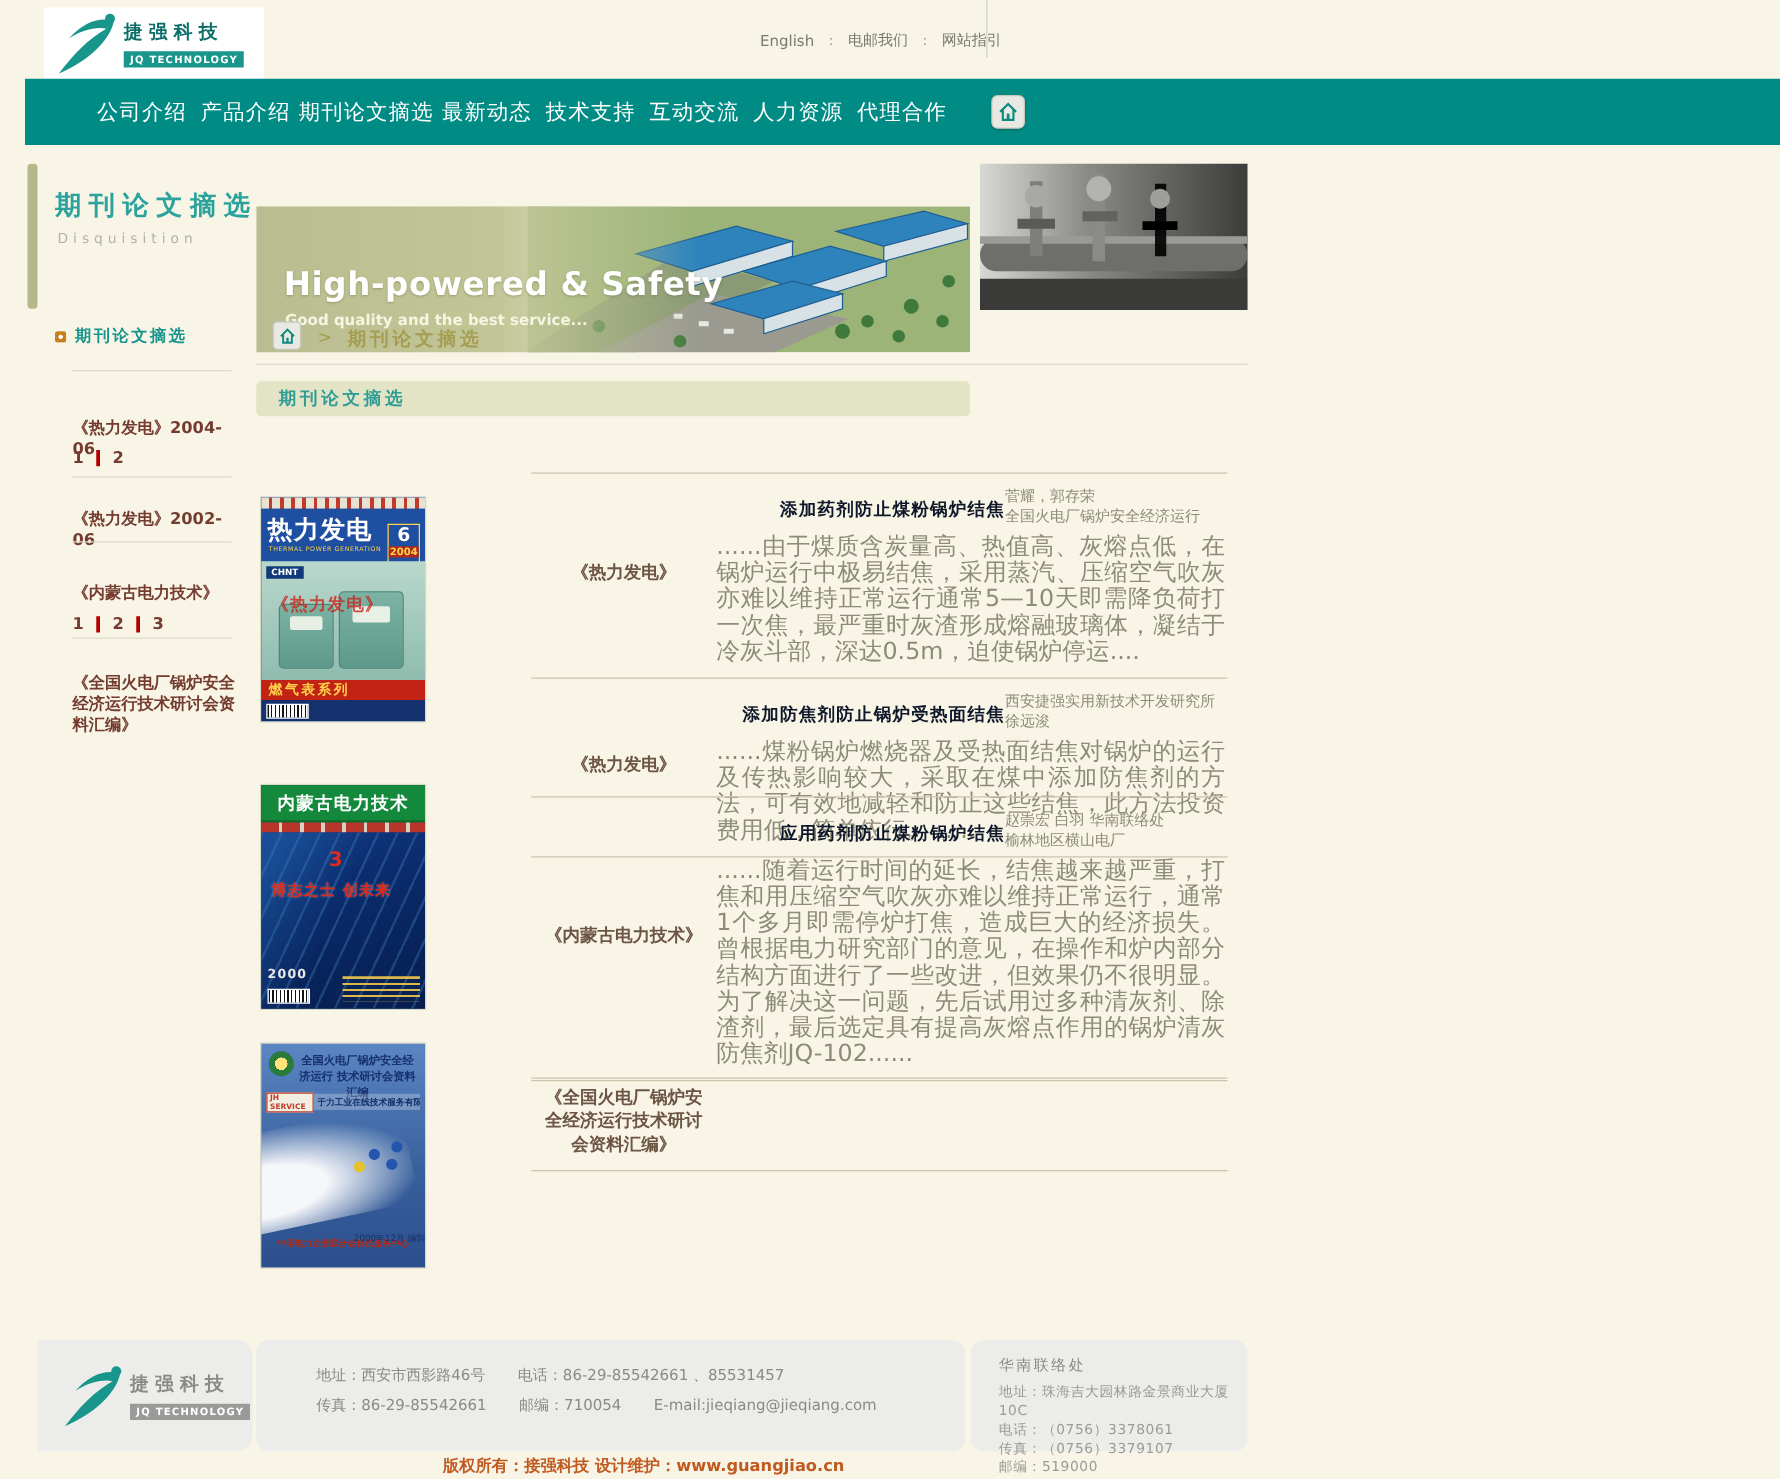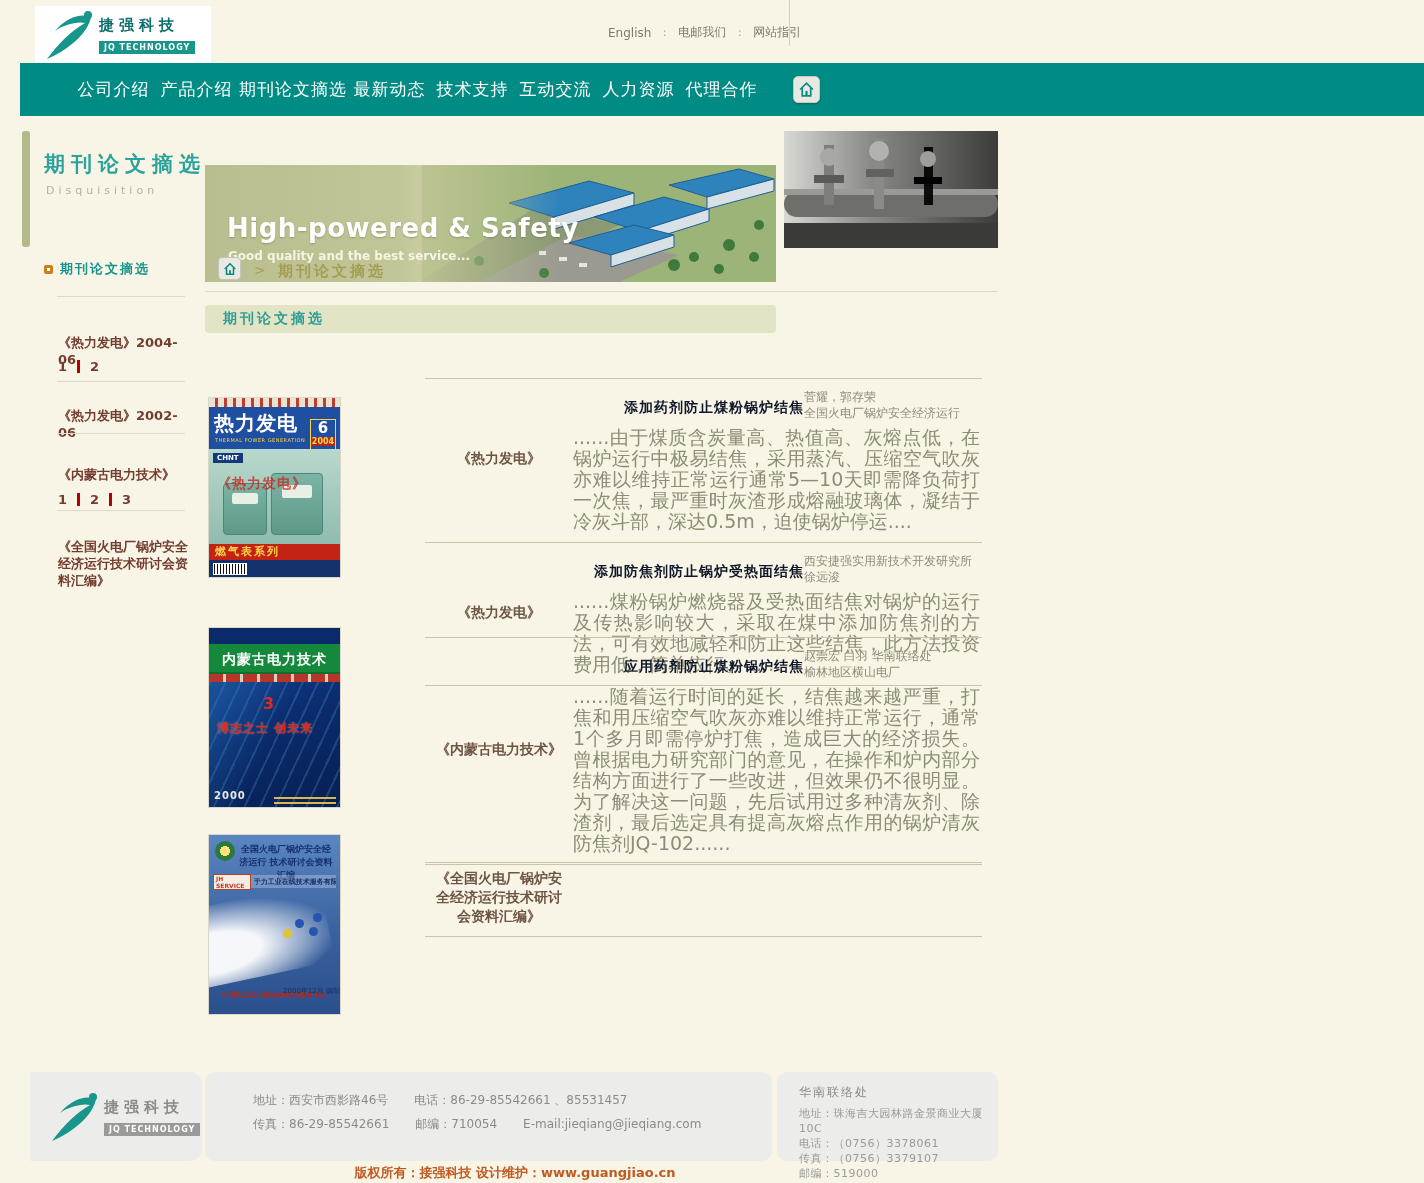--- a/index.html
+++ b/index.html
@@ -90,21 +90,21 @@
   .c1-brand { position:absolute; left:4px; top:4px; background:#123a7a; color:#ffffff; font-size:7px; font-weight:bold; padding:1px 4px; }
   .c1-overlay { position:absolute; left:8px; top:26px; color:rgba(200,40,30,0.8); font-size:14px; font-weight:bold; letter-spacing:1px; }
   .meter { position:absolute; border-radius:4px; background:linear-gradient(180deg,#7cb3a4,#5d998a); border:1px solid #4c857a; }
   .meter::after { content:""; position:absolute; left:20%; top:18%; width:60%; height:22%; background:#e8efe5; border-radius:2px; }
   .m1 { left:14px; top:34px; width:44px; height:52px; }
   .m2 { left:62px; top:24px; width:52px; height:62px; }
   .c1-strip { height:16px; background:#c22315; color:#ffd24a; font-size:11px; font-weight:bold; letter-spacing:2px; padding-left:6px; line-height:16px; }
   .c1-bottom { height:17px; background:#15316e; position:relative; }
   .barcode { position:absolute; left:4px; bottom:2px; width:34px; height:12px; background:repeating-linear-gradient(90deg,#111 0 1px,#fff 1px 3px); border:1px solid #fff; }
   .cv2 { top:628px; background:#0a2a6a; }
-  .c2-head { height:30px; background:#14893c; color:#ffffff; font-size:14px; font-weight:bold; letter-spacing:1px; text-align:center; line-height:30px; border-bottom:2px solid #0d6e2e;margin-top:16px; }
+  .c2-head { height:30px; background:#14893c; color:#ffffff; font-size:14px; font-weight:bold; letter-spacing:1px; text-align:center; line-height:30px; border-bottom:2px solid #0d6e2e; }
   .c2-redline { height:8px; background:repeating-linear-gradient(90deg,#b8352a 0 14px,#d8d0c0 14px 17px); }
   .c2-body { position:relative; height:141px; background:linear-gradient(160deg,#123a86 0%,#0a2a6a 40%,#071e4e 100%); }
   .c2-circuit { position:absolute; inset:0; background:
       linear-gradient(115deg, rgba(40,120,190,0.35) 10%, rgba(10,30,80,0) 45%),
       repeating-linear-gradient(115deg, rgba(90,160,220,0.25) 0 2px, rgba(0,0,0,0) 2px 14px); }
   .c2-slogan { position:absolute; left:8px; top:38px; color:#d92c1e; font-size:12px; font-weight:bold; letter-spacing:1px; text-shadow:0 0 2px rgba(255,255,255,0.35); }
   .c2-issue { position:absolute; left:54px; top:12px; color:#d92c1e; font-size:16px; font-weight:bold; }
   .c2-year { position:absolute; left:5px; bottom:22px; color:#e8e8e8; font-size:10px; font-weight:bold; letter-spacing:1px; }
   .bc2 { left:5px; bottom:4px; }
   .c2-bottext { position:absolute; right:4px; bottom:6px; width:62px; height:20px;

